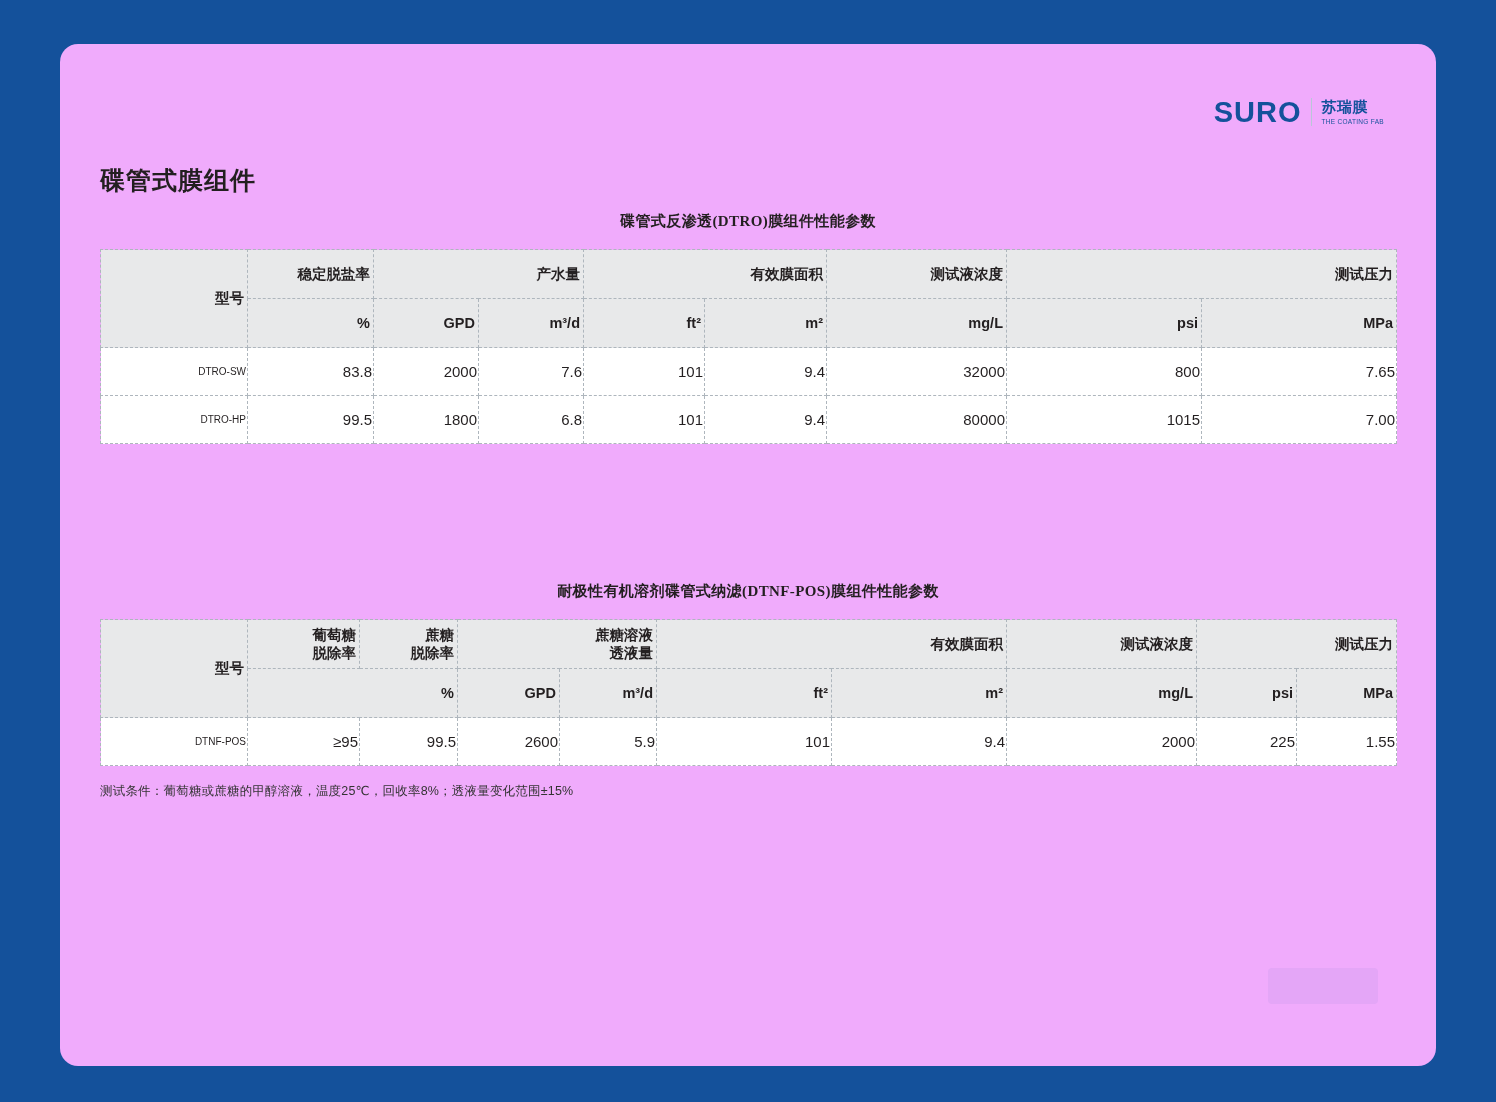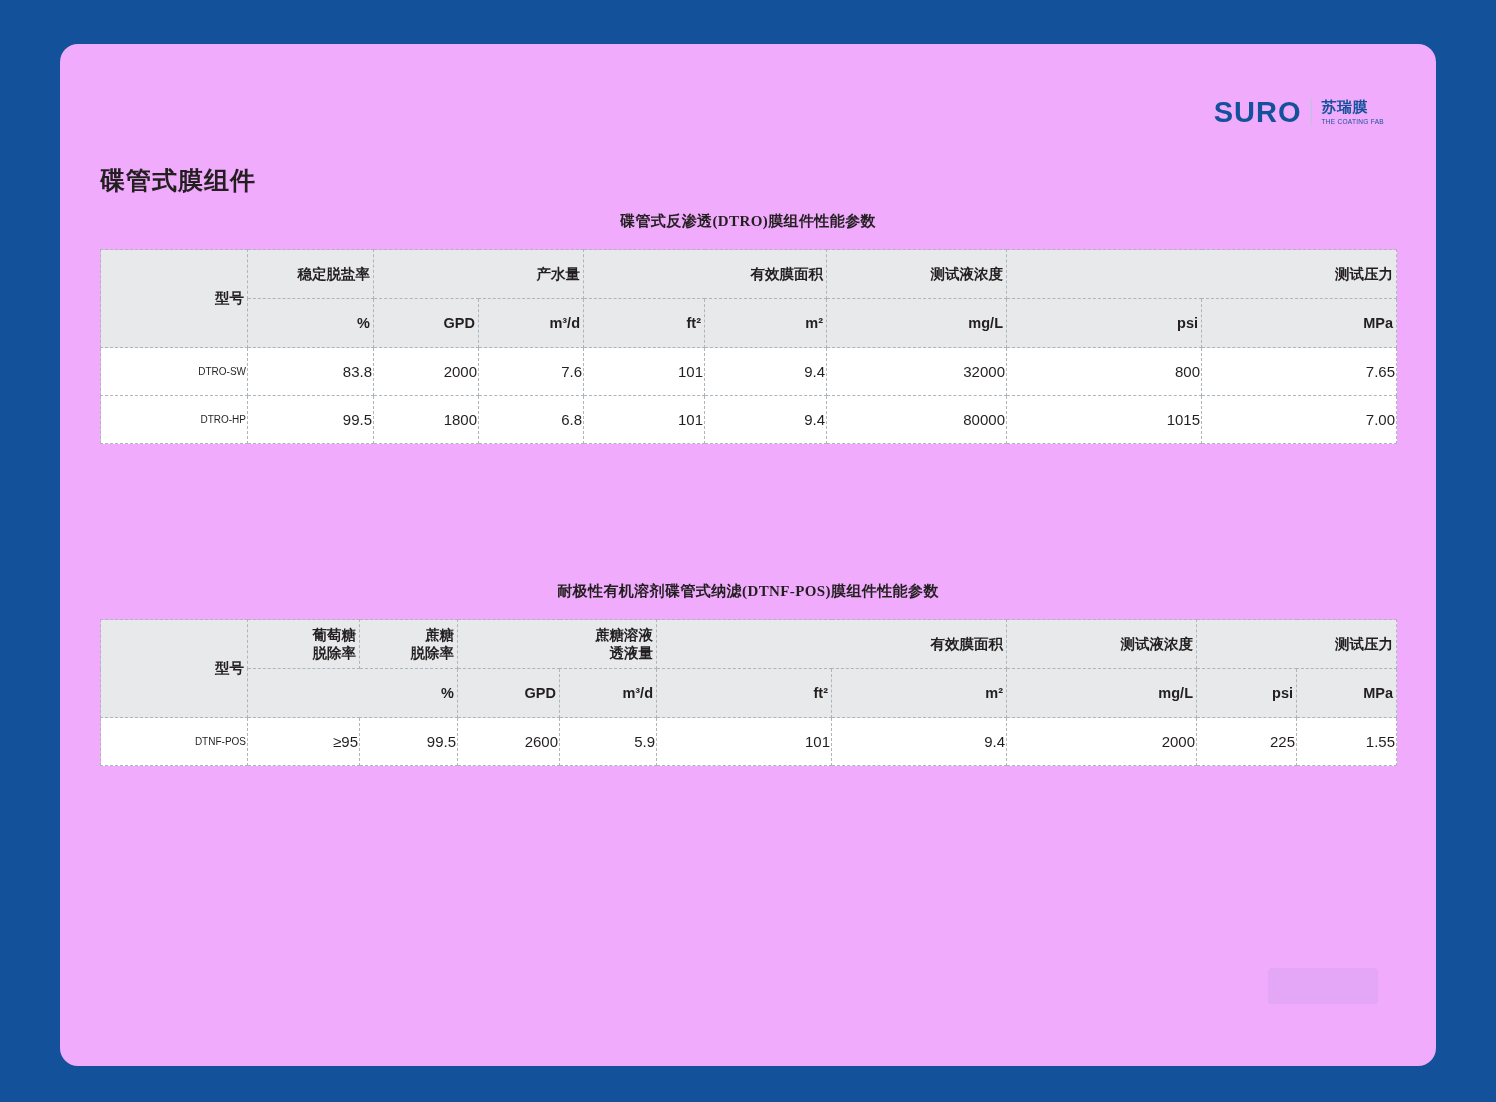--- a/index.html
+++ b/index.html
@@ -275,16 +275,17 @@
           <td>5.9</td>
           <td>101</td>
           <td>9.4</td>
           <td>2000</td>
           <td>225</td>
           <td>1.55</td>
         </tr>
       </tbody>
     </table>
 
+    <div class="note">测试条件：葡萄糖或蔗糖的甲醇溶液，温度25℃，回收率8%；透液量变化范围±15%</div>
   </div>
 
   <div class="corner-mark"></div>
 </div>
 
 </body></html>

